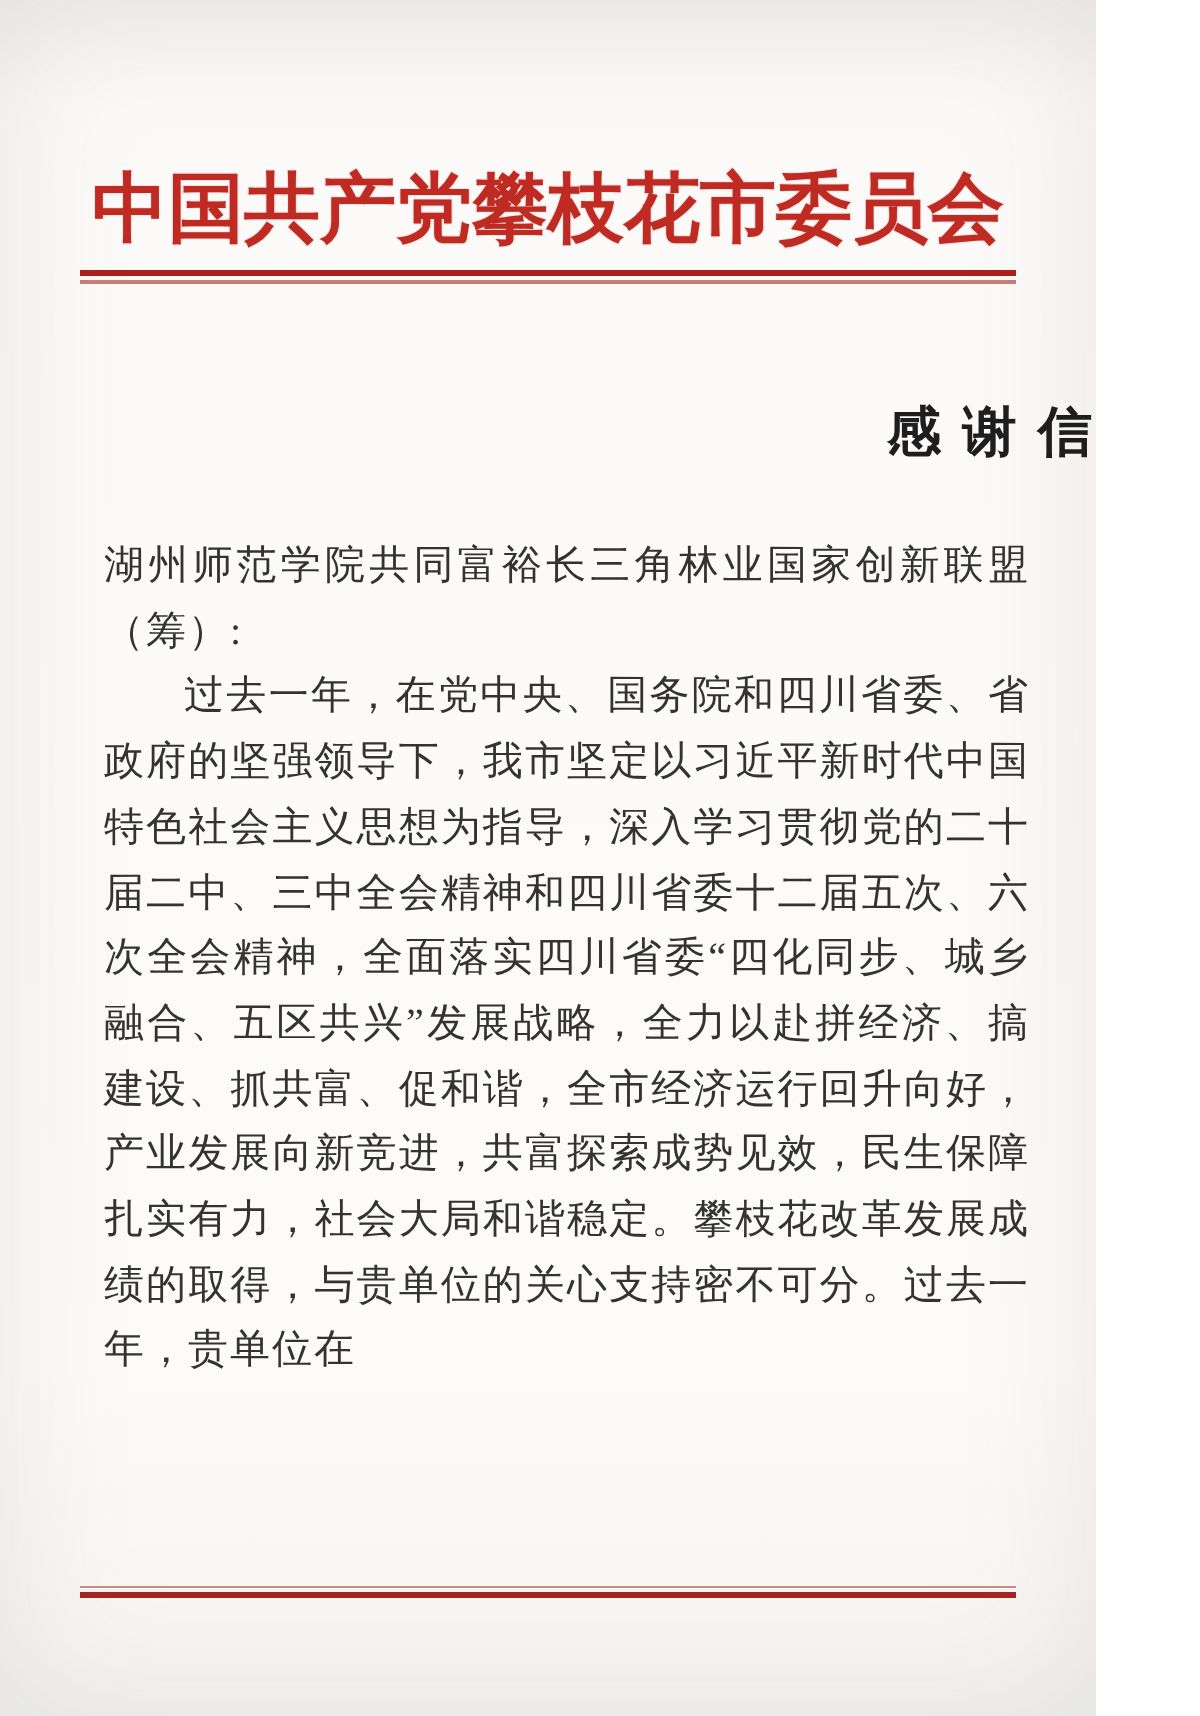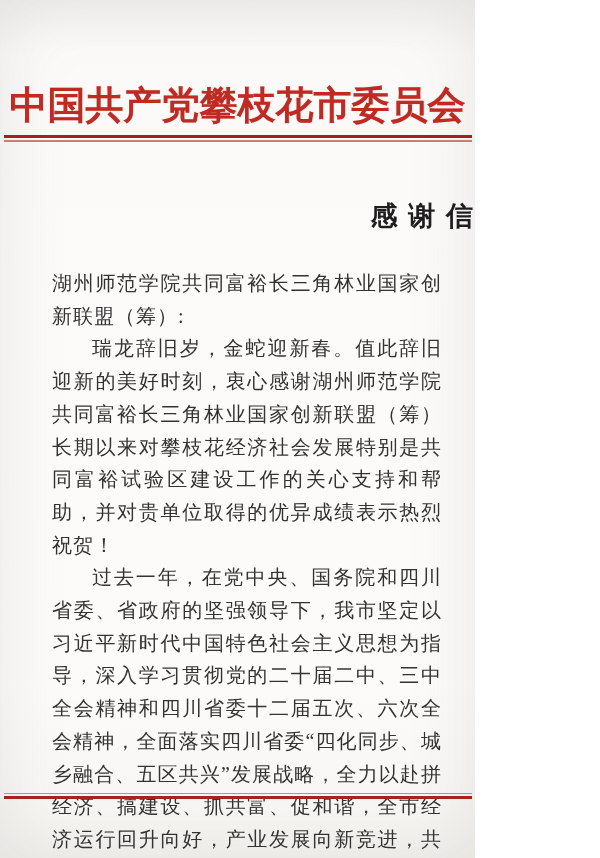--- a/index.html
+++ b/index.html
@@ -3,21 +3,21 @@
 <meta charset="utf-8">
 <style>
   html, body {
     margin: 0;
     padding: 0;
     background: #ffffff;
     font-family: "Liberation Serif", "DejaVu Serif", serif;
   }
   .page {
     position: relative;
-    width: 475px;
+    width: 548px;
     height: 858px;
     margin: 0;
     overflow: hidden;
     background: linear-gradient(180deg, #f4f3f1 0%, #fbfaf8 6%, #fcfbf9 80%, #f5f4f1 100%);
     box-shadow: inset 0 0 70px rgba(110,110,110,0.14);
     color: #333;
   }
   .org-name {
     margin: 84px 0 0 0;
     text-align: center;
@@ -83,21 +83,20 @@
   <header>
     <h1 class="org-name">中国共产党攀枝花市委员会</h1>
     <div class="rule rule-header"></div>
   </header>
 
   <main>
     <h2 class="letter-title">感 谢 信</h2>
 
     <div class="letter-body">
       <p class="salutation">湖州师范学院共同富裕长三角林业国家创新联盟（筹）:</p>
-      <p class="body-para">瑞龙辞旧岁，金蛇迎新春。值此辞旧迎新的美好时刻，衷心感谢湖州师范学院共同富裕长三角林业国家创新联盟（筹）长期以来对攀枝花经济社会发展特别是共同富裕试验区建设工作的关心支持和帮助，并对贵单位取得的优异成绩表示热烈祝贺！</p>
       <p class="body-para">过去一年，在党中央、国务院和四川省委、省政府的坚强领导下，我市坚定以习近平新时代中国特色社会主义思想为指导，深入学习贯彻党的二十届二中、三中全会精神和四川省委十二届五次、六次全会精神，全面落实四川省委“四化同步、城乡融合、五区共兴”发展战略，全力以赴拼经济、搞建设、抓共富、促和谐，全市经济运行回升向好，产业发展向新竞进，共富探索成势见效，民生保障扎实有力，社会大局和谐稳定。攀枝花改革发展成绩的取得，与贵单位的关心支持密不可分。过去一年，贵单位在</p>
     </div>
   </main>
 
   <footer>
     <div class="rule rule-footer"></div>
   </footer>
 
 </div>
 

